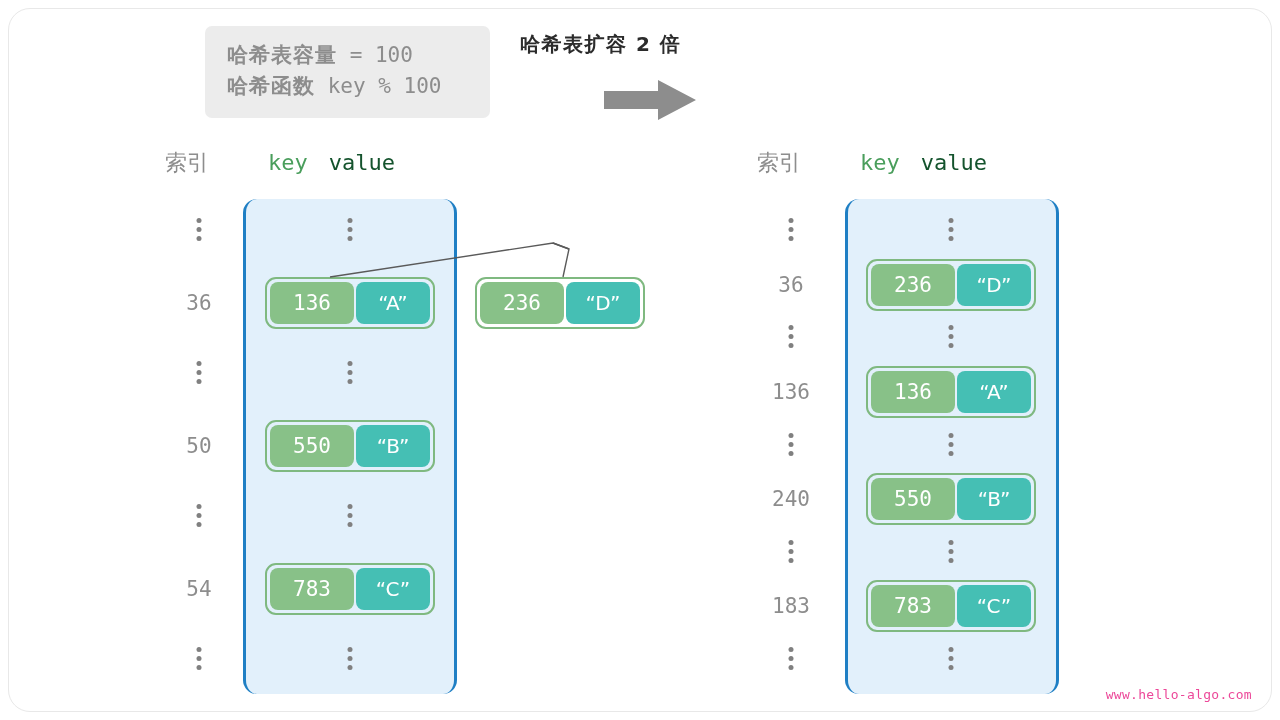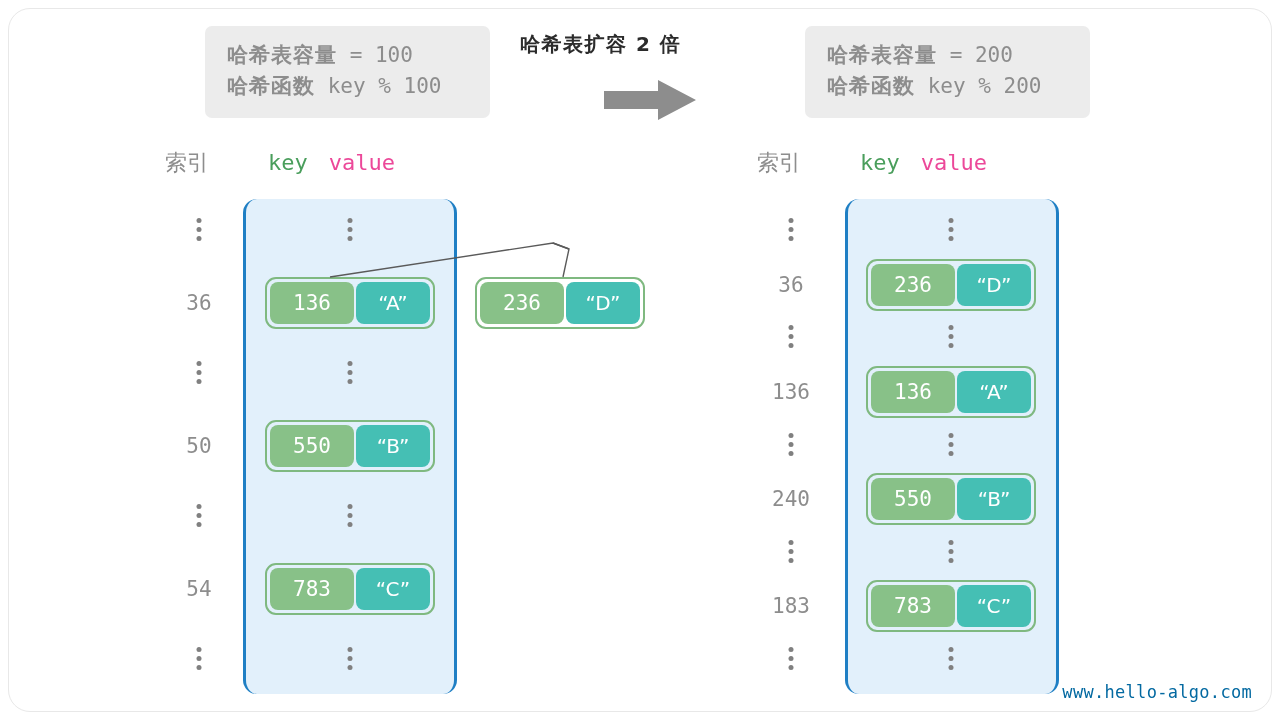--- a/index.html
+++ b/index.html
@@ -88,21 +88,21 @@
     white-space: nowrap;
   }
   .col-head .idx {
     font-family: Liberation Sans, sans-serif;
     color: #8d8d8d;
   }
   .col-head .kv {
     font-family: "DejaVu Sans Mono", "Liberation Mono", monospace;
   }
   .col-head .k { color: #4a9e5c; }
-  .col-head .v { color: #ec4899; }
+  .col-head .v { color: #14532d; }
 
   
   .table-box {
     position: absolute;
     background: #e2f0fb;
     border-left: 3px solid #1f7fc4;
     border-right: 3px solid #1f7fc4;
     border-top: 0;
     border-bottom: 0;
     border-radius: 14px;
@@ -198,22 +198,22 @@
     height: 720px;
     pointer-events: none;
   }
 
   
   .watermark {
     position: absolute;
     right: 28px;
     bottom: 18px;
     font-family: "DejaVu Sans Mono", "Liberation Mono", monospace;
-    font-size: 17px;
-    color: #0369a1;
+    font-size: 13px;
+    color: #ec4899;
     letter-spacing: 0.3px;
   }
 </style>
 </head>
 <body>
 
 <div id="page">
   <div class="frame"></div>
 
   <div class="info-box" id="info-left">
@@ -221,24 +221,20 @@
     <div class="info-line"><b>哈希函数</b><span> key % 100</span></div>
   </div>
 
   <div class="transform-caption">哈希表扩容 2 倍</div>
   <div class="arrow-wrap">
     <svg width="100" height="44" viewBox="0 0 100 44" xmlns="http://www.w3.org/2000/svg">
       <path d="M4 13 L58 13 L58 2 L96 22 L58 42 L58 31 L4 31 Z" fill="#8d8d8d"></path>
     </svg>
   </div>
 
-  <div class="info-box" id="info-right">
-    <div class="info-line"><b>哈希表容量</b><span> = 200</span></div>
-    <div class="info-line"><b>哈希函数</b><span> key % 200</span></div>
-  </div>
 
   <div class="col-head" style="left:165px; top:148px;">
     <span class="idx">索引</span>
     <span class="kv k" style="margin-left:52px;">key</span>
     <span class="kv v" style="margin-left:14px;">value</span>
   </div>
   <div class="col-head" style="left:757px; top:148px;">
     <span class="idx">索引</span>
     <span class="kv k" style="margin-left:52px;">key</span>
     <span class="kv v" style="margin-left:14px;">value</span>

